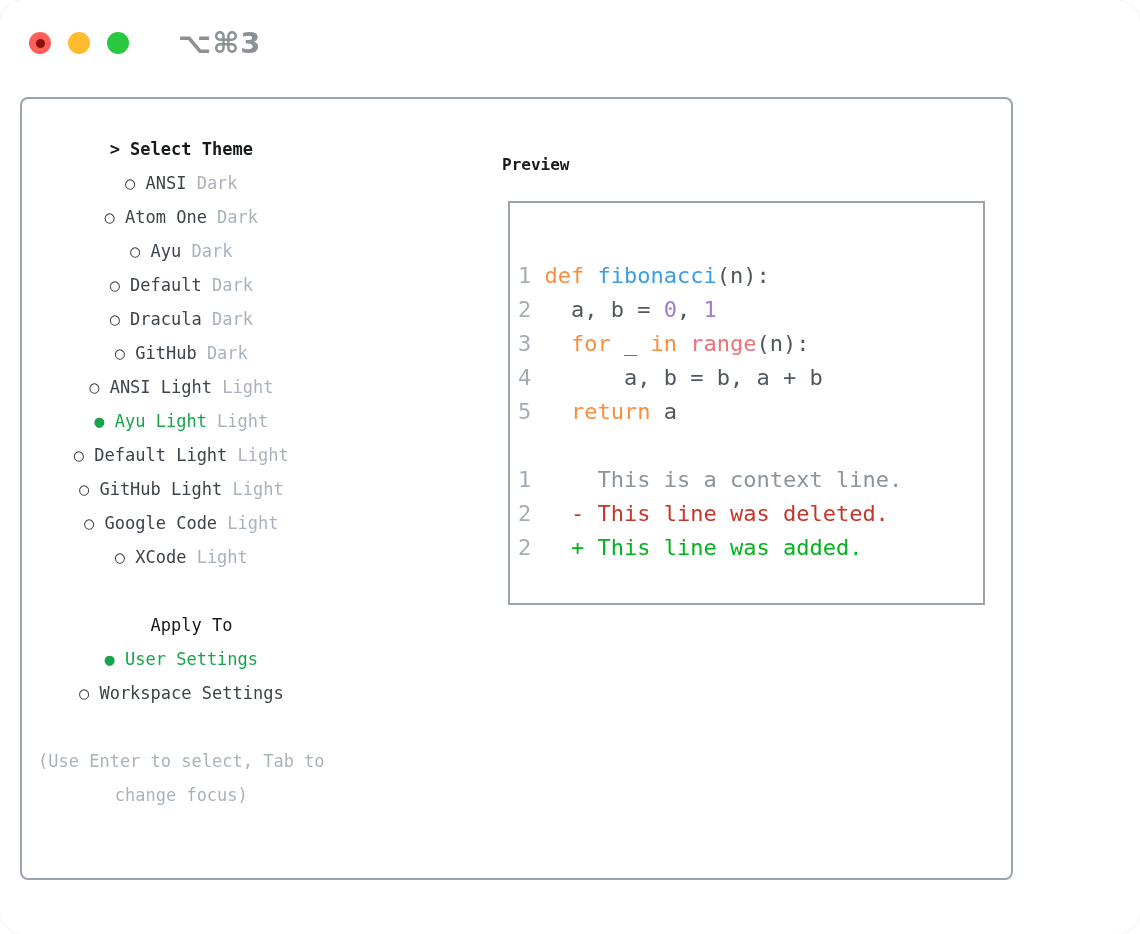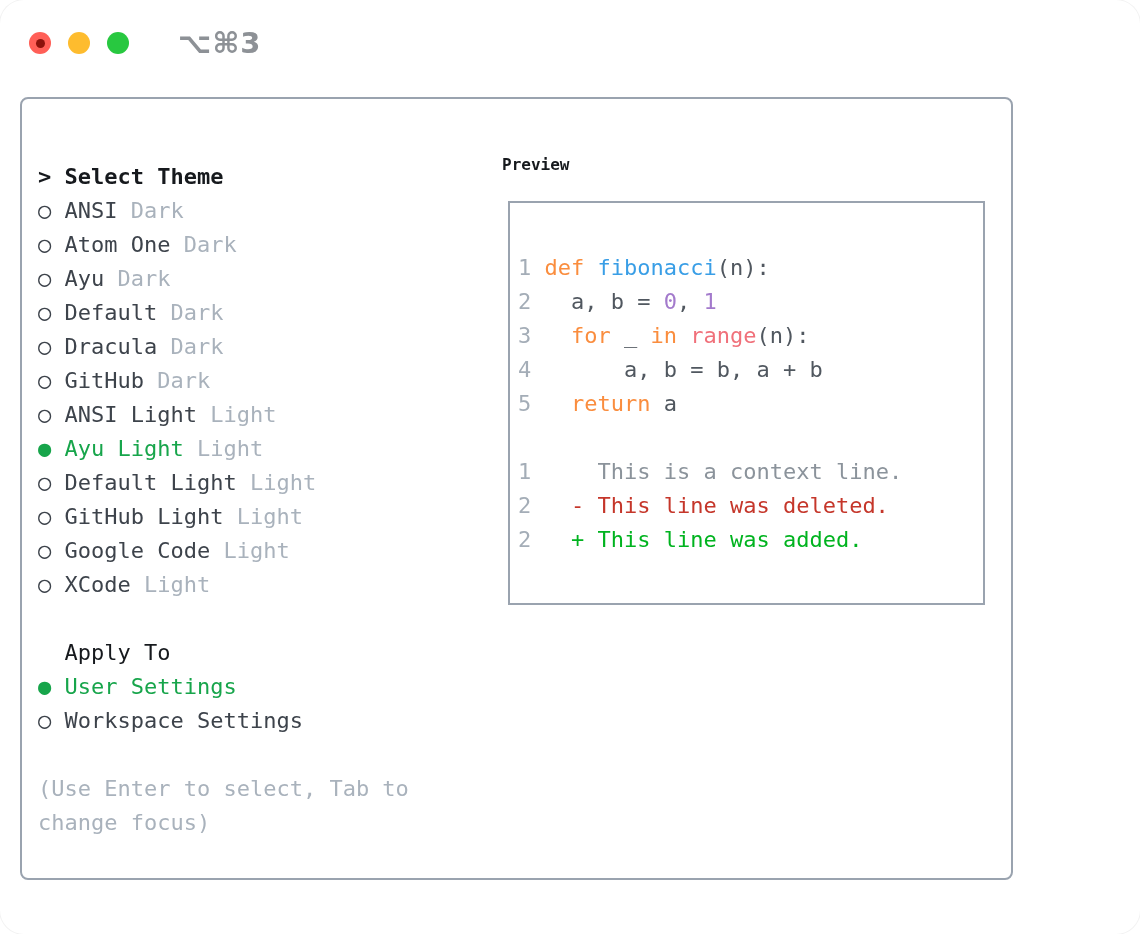--- a/index.html
+++ b/index.html
@@ -57,24 +57,25 @@
     left: 20px; top: 97px;
     width: 993px; height: 783px;
     border: 2px solid var(--c-border);
     border-radius: 8px;
     box-sizing: border-box;
     background: #ffffff;
   }
   
   .left-col {
     position: absolute;
-    left: 38px; top: 160px;
-    font-size: 22px;
+    left: 38px; top: 132px;
+    font-size: 17px;
     line-height: 34px;
     white-space: pre;
+    text-align: center;
   }
   .row { height: 34px; }
   .hdr        { color: var(--c-ink); font-weight: bold; }
   .name       { color: var(--c-name); }
   .variant    { color: var(--c-muted); }
   .selected-t { color: var(--c-sel); }
   .applyhdr   { color: var(--c-ink); }
   .hint       { color: var(--c-muted); }
   
   .preview-title {
@@ -88,21 +89,21 @@
   .preview-box {
     position: absolute;
     left: 508px; top: 201px;
     width: 477px; height: 404px;
     border: 2px solid var(--c-border);
     box-sizing: border-box;
     background: #ffffff;
   }
   .code {
     position: absolute;
-    left: 8px; top: 48px;
+    left: 8px; top: 56px;
     font-size: 22px;
     line-height: 34px;
     white-space: pre;
   }
   .code-line { height: 34px; }
   .tk-num   { color: var(--c-num); }
   .tk-kw    { color: var(--c-kw); }
   .tk-fn    { color: var(--c-fn); }
   .tk-pln   { color: var(--c-pln); }
   .tk-const { color: var(--c-const); }

